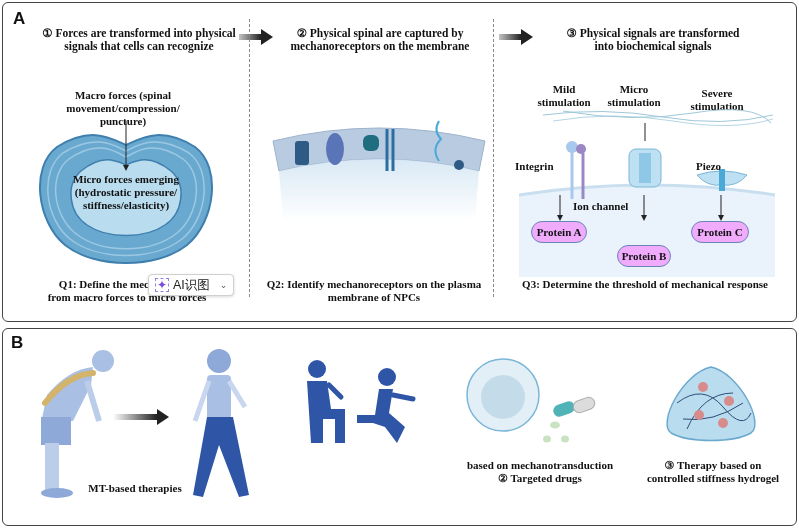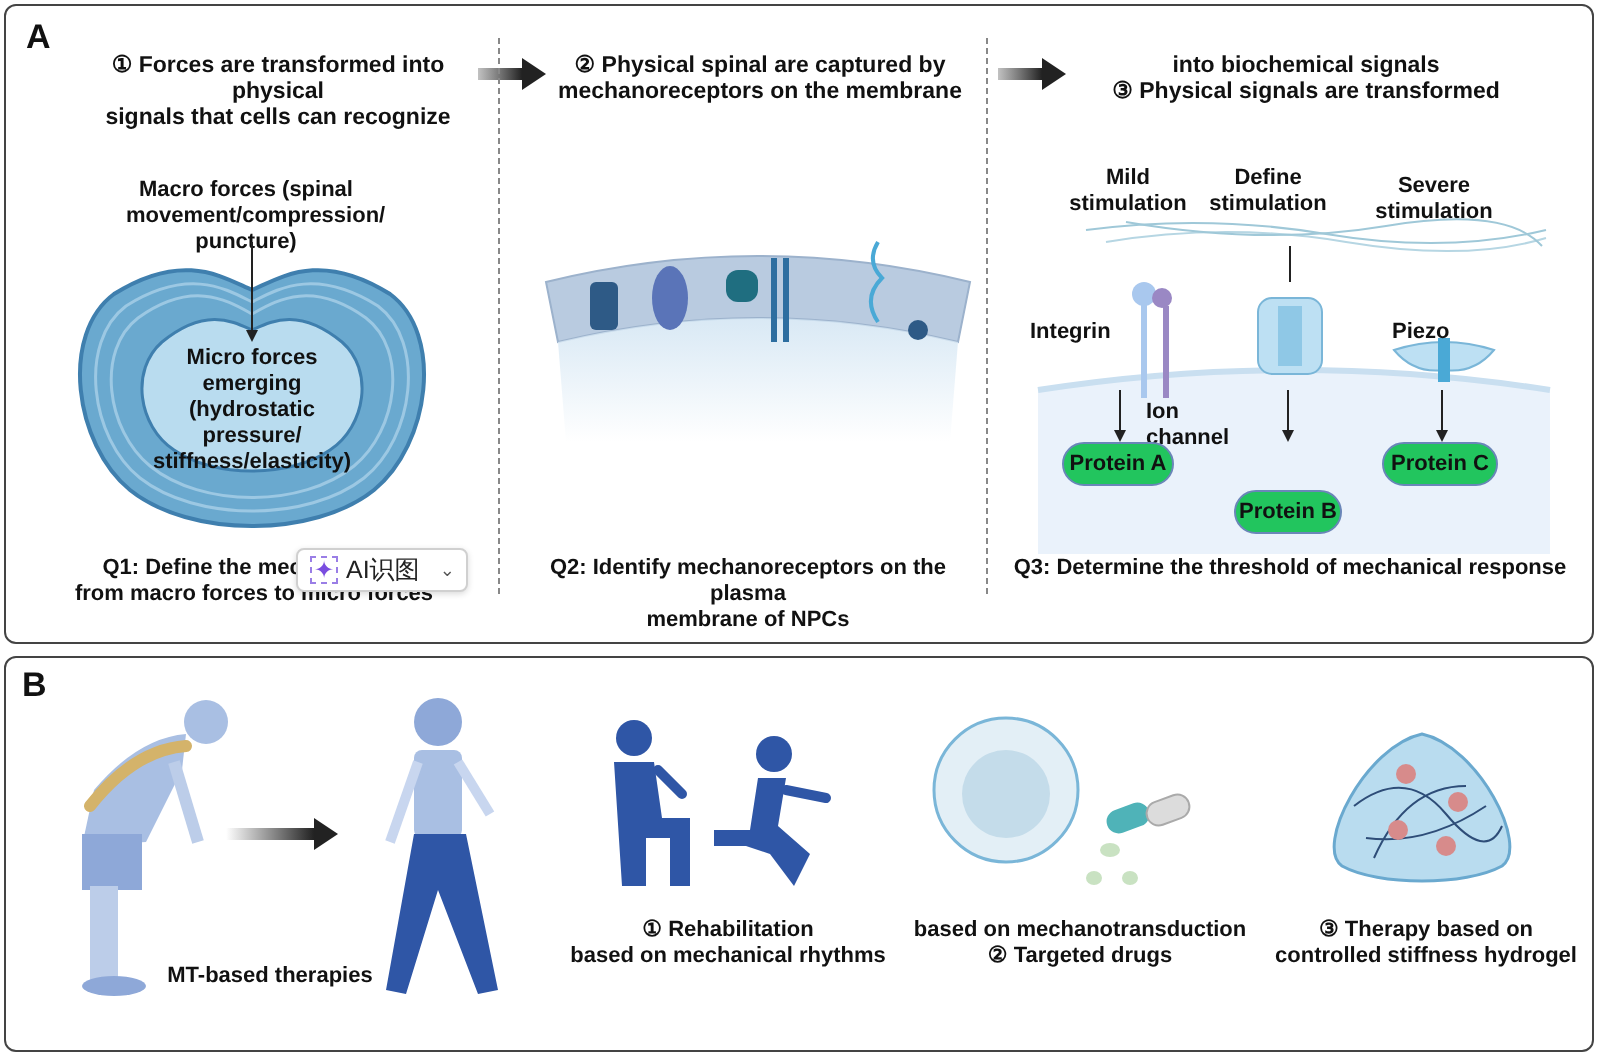--- a/index.html
+++ b/index.html
@@ -1,25 +1,25 @@
 <!DOCTYPE html>
 <html><head>
 <meta charset="utf-8">
 <style>
   * { box-sizing: border-box; margin: 0; padding: 0; }
   body { width: 799px; height: 530px; background: #ffffff; font-family: "Liberation Sans", sans-serif; position: relative; overflow: hidden; color: #111; }
   .panel { position: absolute; border: 1.5px solid #444; border-radius: 6px; background: #fff; }
   #panel-a { left: 2px; top: 2px; width: 795px; height: 320px; }
   #panel-b { left: 2px; top: 328px; width: 795px; height: 198px; }
   .plabel { position: absolute; font-weight: bold; font-size: 17px; }
-  .t { position: absolute; font-weight: bold; font-size: 11.5px; text-align: center; line-height: 13px; color: #111; }
+  .t { position: absolute; font-weight: bold; font-size: 11.5px; text-align: center; line-height: 13px; color: #111; font-family: Liberation Serif, serif; }
   .t.small { font-size: 11px; }
   .divider { position: absolute; top: 16px; height: 278px; border-left: 1px dashed #888; }
   svg { position: absolute; overflow: visible; }
-  .pill { position: absolute; border: 1.5px solid #6a86b8; border-radius: 11px; background: #22c55e; font-weight: bold; font-size: 11px; text-align: center; line-height: 20px; height: 22px; }
+  .pill { position: absolute; border: 1.5px solid #6a86b8; border-radius: 11px; background: #f0abfc; font-weight: bold; font-size: 11px; text-align: center; line-height: 20px; height: 22px; font-family: Liberation Serif, serif; }
   .ai-chip { position: absolute; left: 148px; top: 274px; width: 86px; height: 22px; background: #fff; border: 1px solid #d0d0d0; border-radius: 4px; box-shadow: 0 1px 3px rgba(0,0,0,0.15); display: flex; align-items: center; padding-left: 6px; gap: 4px; font-size: 12.5px; color: #222; }
   .ai-chip .spark { color: #7a4de0; font-size: 12px; border: 1px dashed #9a7ee6; width: 14px; height: 14px; display:flex; align-items:center; justify-content:center; line-height: 1; }
   .ai-chip .chev { margin-left: 6px; font-size: 9px; color: #555; }
 </style>
 </head>
 <body>
 
 <div class="panel" id="panel-a">
   <div class="plabel" style="left:10px;top:6px;">A</div>
 
@@ -88,29 +88,29 @@
     <circle cx="190" cy="44" r="5" fill="#2e5a86"></circle>
   </svg>
   <div class="t small" style="left:256px;top:275px;width:230px;">
     <div>Q2: Identify mechanoreceptors on the plasma</div>
       <div>membrane of NPCs</div>
   </div>
 
   <div class="divider" style="left:490px;"></div>
 
   <div class="t" style="left:550px;top:24px;width:200px;">
-    <div>into biochemical signals</div>
-      <div>③ Physical signals are transformed</div>
+    <div>③ Physical signals are transformed</div>
+      <div>into biochemical signals</div>
   </div>
   <div class="t small" style="left:526px;top:80px;width:70px;">
       <div>Mild</div>
       <div>stimulation</div>
     </div>
   <div class="t small" style="left:596px;top:80px;width:70px;">
-      <div>Define</div>
+      <div>Micro</div>
       <div>stimulation</div>
     </div>
   <div class="t small" style="left:678px;top:84px;width:72px;">
       <div>Severe</div>
       <div>stimulation</div>
     </div>
   <svg style="left:540px;top:104px;" width="230" height="24">
     <path d="M0,8 Q60,0 120,10 T230,8" stroke="#9fc8d8" fill="none"></path>
     <path d="M10,14 Q70,4 130,14 T230,12" stroke="#b6d6e3" fill="none"></path>
     <path d="M20,4 Q90,16 150,6 T228,16" stroke="#9fc8d8" fill="none"></path>
@@ -189,24 +189,20 @@
   </svg>
 
   <svg style="left:298px;top:30px;" width="136" height="92">
     <circle cx="16" cy="10" r="9" fill="#2f56a6"></circle>
     <path d="M6,22 L26,22 L30,50 L44,50 L44,84 L34,84 L34,60 L22,60 L22,84 L10,84 Z" fill="#2f56a6"></path>
     <line x1="28" y1="26" x2="40" y2="38" stroke="#2f56a6" stroke-width="5" stroke-linecap="round"></line>
     <circle cx="86" cy="18" r="9" fill="#2f56a6"></circle>
     <path d="M78,30 L92,30 L88,54 L104,68 L96,84 L84,68 L72,64 L56,64 L56,56 L74,56 Z" fill="#2f56a6"></path>
     <line x1="92" y1="36" x2="112" y2="40" stroke="#2f56a6" stroke-width="5" stroke-linecap="round"></line>
   </svg>
-  <div class="t small" style="left:276px;top:130px;width:170px;">
-    <div>① Rehabilitation</div>
-      <div>based on mechanical rhythms</div>
-  </div>
 
   <svg style="left:462px;top:30px;" width="150" height="90">
     <circle cx="38" cy="36" r="36" fill="#e3eff6" stroke="#7ab6d8" stroke-width="1.5"></circle>
     <circle cx="38" cy="38" r="22" fill="#c4dcea"></circle>
     <rect x="88" y="44" width="22" height="12" rx="6" fill="#4fb3b8" transform="rotate(-20 99 50)"></rect>
     <rect x="108" y="40" width="22" height="12" rx="6" fill="#dcdcdc" stroke="#aaa" transform="rotate(-20 119 46)"></rect>
     <ellipse cx="90" cy="66" rx="5" ry="3.5" fill="#c9e2c2"></ellipse>
     <ellipse cx="82" cy="80" rx="4" ry="3.5" fill="#c9e2c2"></ellipse>
     <ellipse cx="100" cy="80" rx="4" ry="3.5" fill="#c9e2c2"></ellipse>
   </svg>

